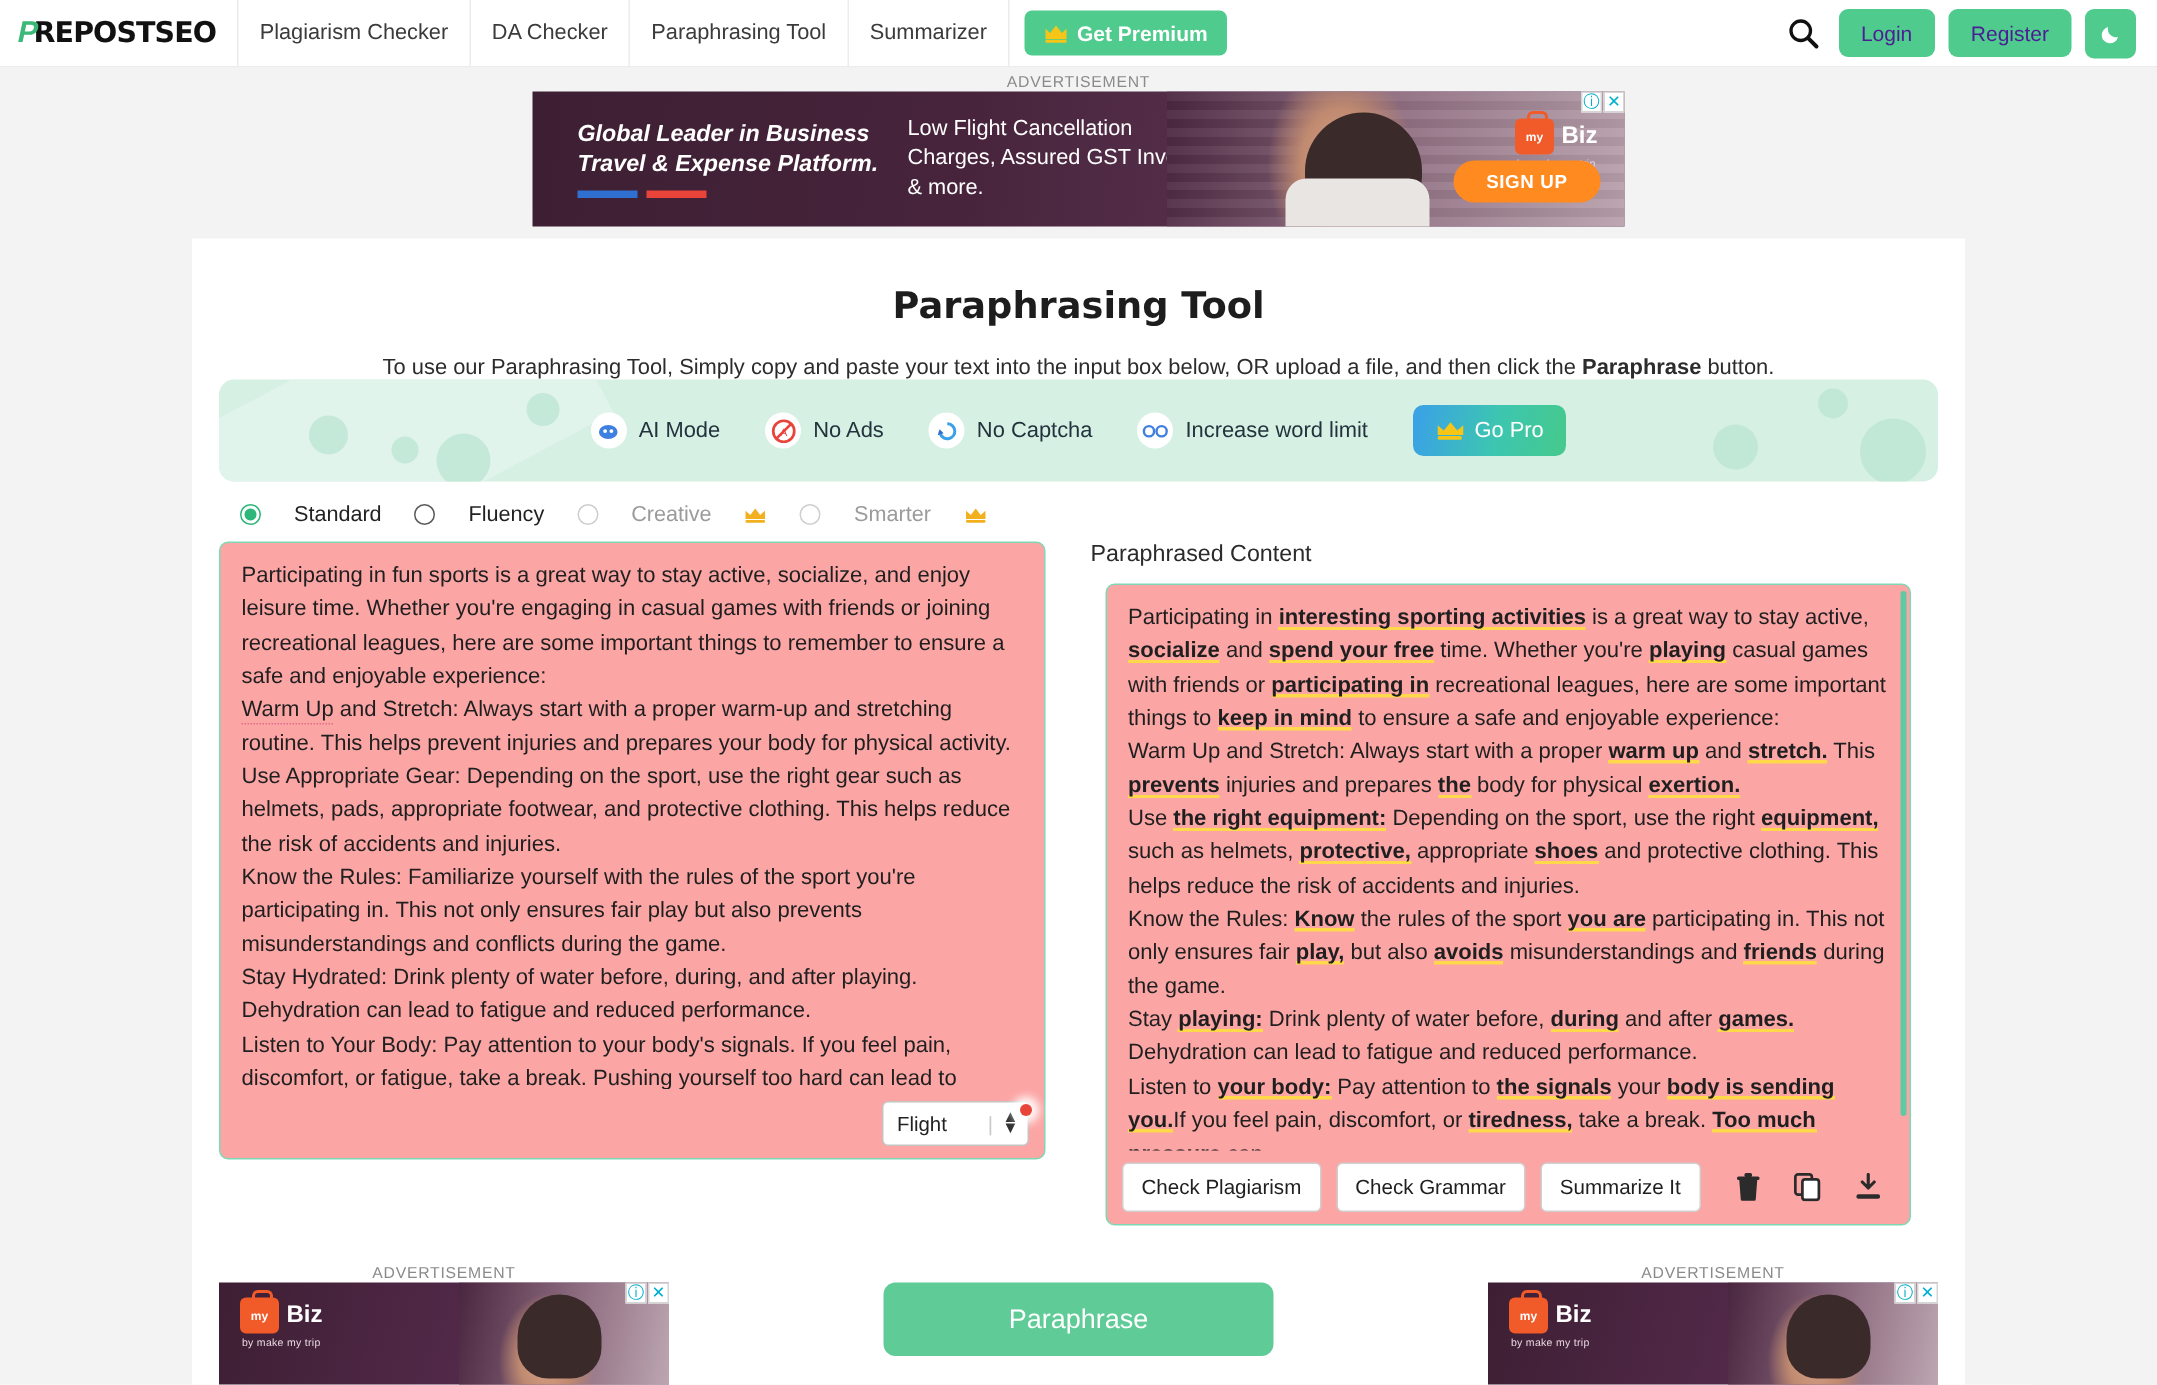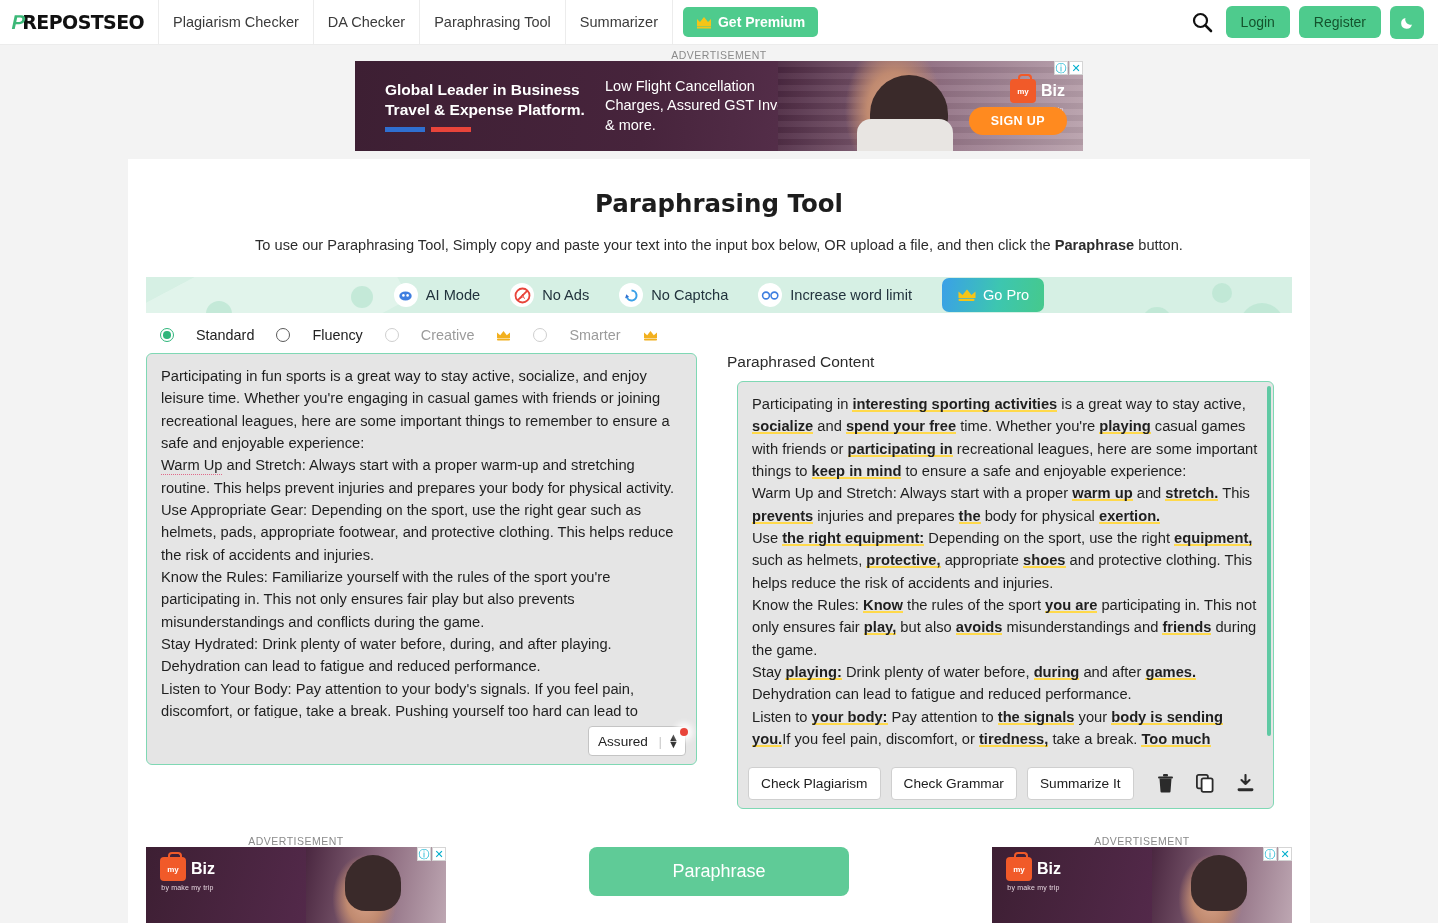--- a/index.html
+++ b/index.html
@@ -60,21 +60,21 @@
   .nav-right {
     margin-left: auto;
     display: flex; align-items: center; gap: 9px;
     padding-right: 14px;
   }
   .search-btn {
     background: none; border: none; cursor: pointer;
     display: flex; align-items: center; padding: 4px;
   }
   .pill-btn {
-    background: #4ecb8d; color: #14532d;
+    background: #4ecb8d; color: #4c1d95;
     border: none; border-radius: 6px;
     font-size: 14px; padding: 8px 15px;
     cursor: pointer;
   }
   .theme-btn {
     background: #4ecb8d; color: #fff;
     border: none; border-radius: 6px;
     width: 34px; height: 33px;
     display: flex; align-items: center; justify-content: center;
     cursor: pointer; font-size: 15px;
@@ -92,21 +92,21 @@
   .topad-wrap { width: 100%; display: flex; justify-content: center; }
   .topad {
     width: 728px; height: 90px;
     background: linear-gradient(95deg,#3d1f33 0%, #47243c 40%, #5b3350 70%, #6f4464 100%);
     position: relative;
     display: flex; align-items: center;
     overflow: hidden;
   }
   .topad-col1 { padding-left: 30px; width: 250px; }
   .topad-h {
-    color: #fff; font-weight: 700; font-size: 15.5px; line-height: 1.28;
+    color: #fff; font-weight: 700; font-size: 15.5px; line-height: 1.28; font-style: italic;
   }
   .topad-bars { display: flex; gap: 6px; margin-top: 8px; }
   .topad-bars i { display:block; width: 40px; height: 5px; }
   .topad-col2 { width: 210px; }
   .topad-p { color: #fff; font-size: 14.5px; line-height: 1.33; font-weight: 400;}
   .topad-photo {
     position: absolute; right: 0; top: 0; bottom: 0; width: 305px;
     background:
       radial-gradient(ellipse 70px 100px at 38% 55%, #d9a489 0%, #c08a70 38%, rgba(90,50,70,0) 70%),
       repeating-linear-gradient(0deg, rgba(255,255,255,.05) 0 6px, rgba(0,0,0,.05) 6px 12px),
@@ -165,24 +165,23 @@
     font-family: "DejaVu Sans", sans-serif;
   }
   p.subtitle {
     text-align: center; font-size: 14.6px; color: #2c2c2c;
     margin: 19px 0 0;
   }
   p.subtitle b { font-weight: 700; }
 
   
   .feature-bar {
-    margin-top: 24px;
-    height: 36px;
+    height: 68px;
     background: #d6f0e4;
-    border-radius: 0;
+    border-radius: 10px;
     display: flex; align-items: center; justify-content: center;
     gap: 30px;
     position: relative; overflow: hidden;
   }
   .fb-deco { position: absolute; border-radius: 50%; background: #b9e6d2; opacity: .75; }
   .d1 { width: 26px; height: 26px; left: 60px; top: 24px; }
   .d2 { width: 18px; height: 18px; left: 115px; top: 38px; }
   .d3 { width: 36px; height: 36px; left: 145px; top: 36px; }
   .d4 { width: 22px; height: 22px; left: 205px; top: 9px; }
   .d5 { width: 30px; height: 30px; right: 120px; top: 30px; }
@@ -235,21 +234,21 @@
   .col-right { width: 557px; }
   .panel-head {
     font-size: 15.5px; color: #2b2b2b; padding: 0 0 10px 10px;
   }
   .panel {
     border: 1.5px solid #7fd8b4;
     border-radius: 6px;
     height: 412px;
     position: relative;
     display: flex; flex-direction: column;
-    background: #e5e5e5;
+    background: #fca5a5;
   }
   .panel.right { height: 428px; margin-left: 20px; }
   .editor {
     flex: 1;
     padding: 11px 14px 4px;
     overflow: hidden;
     font-size: 14.7px;
     line-height: 1.52;
     color: #1f1f1f;
     position: relative;
@@ -508,21 +507,21 @@
             <p><span>Participating in fun sports is a great way to stay active, socialize, and enjoy leisure time. Whether you're engaging in casual games with friends or joining recreational leagues, here are some important things to remember to ensure a safe and enjoyable experience:</span></p>
             <p><span class="spell">Warm Up</span><span> and Stretch: Always start with a proper warm-up and stretching routine. This helps prevent injuries and prepares your body for physical activity.</span></p>
             <p><span>Use Appropriate Gear: Depending on the sport, use the right gear such as helmets, pads, appropriate footwear, and protective clothing. This helps reduce the risk of accidents and injuries.</span></p>
             <p><span>Know the Rules: Familiarize yourself with the rules of the sport you're participating in. This not only ensures fair play but also prevents misunderstandings and conflicts during the game.</span></p>
             <p><span>Stay Hydrated: Drink plenty of water before, during, and after playing. Dehydration can lead to fatigue and reduced performance.</span></p>
             <p><span>Listen to Your Body: Pay attention to your body's signals. If you feel pain, discomfort, or fatigue, take a break. Pushing yourself too hard can lead to injuries.</span></p>
           </div>
         <div class="track-dot"></div>
         <div class="panel-foot">
           <div class="lang-select">
-            <span>Assured</span>
+            <span>Flight</span>
             <span class="lang-sep">|</span>
             <span class="spinner">
                 <span>▲</span>
                 <span>▼</span>
               </span>
           </div>
         </div>
       </div>
     </div>
 

